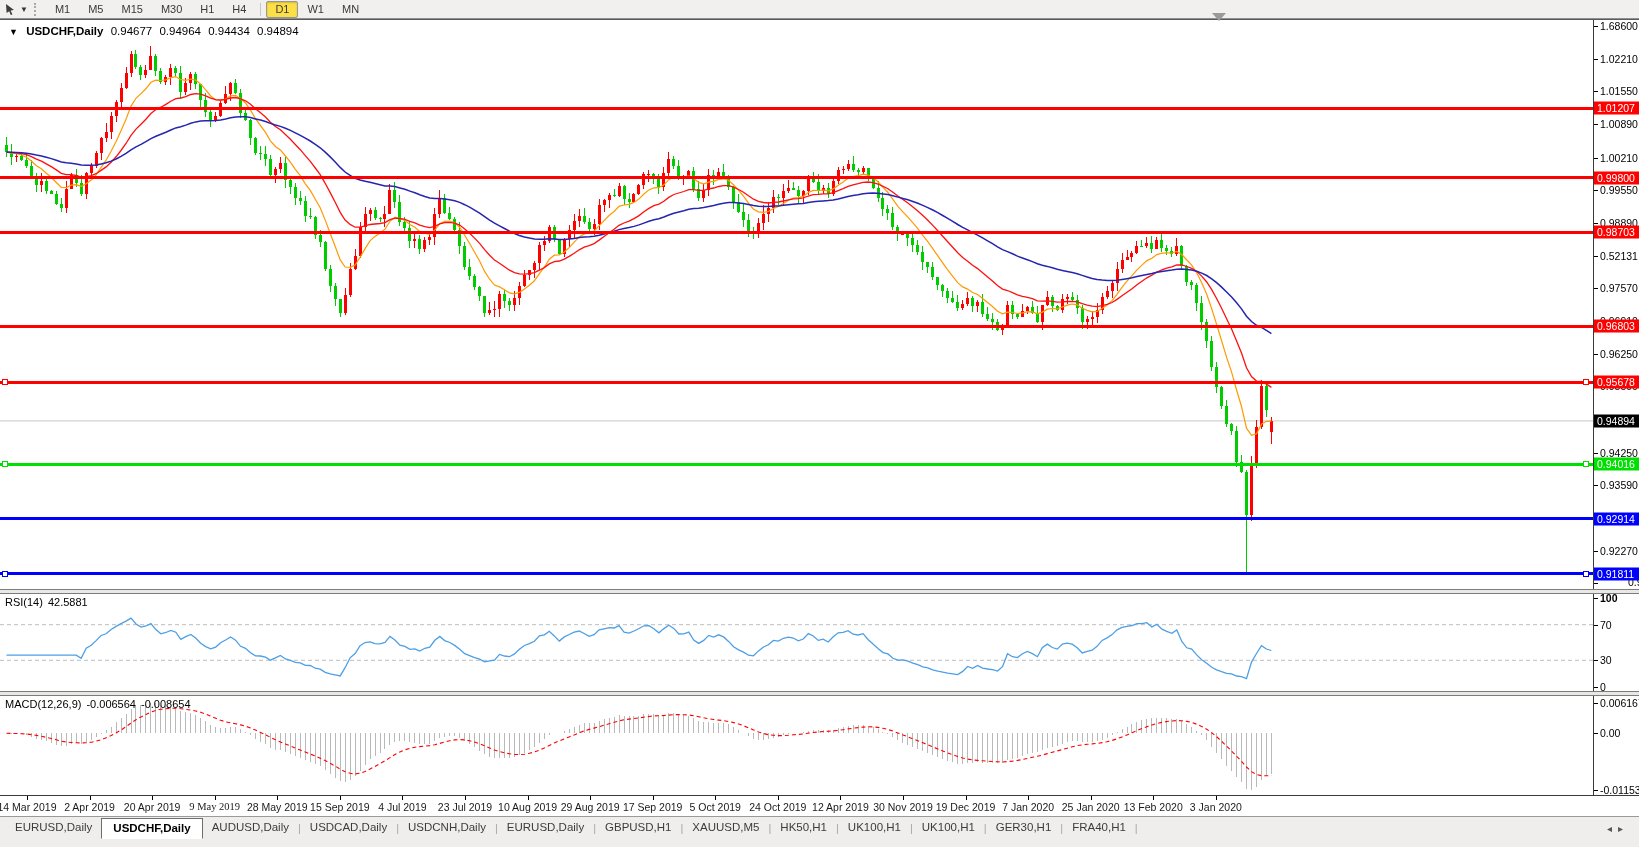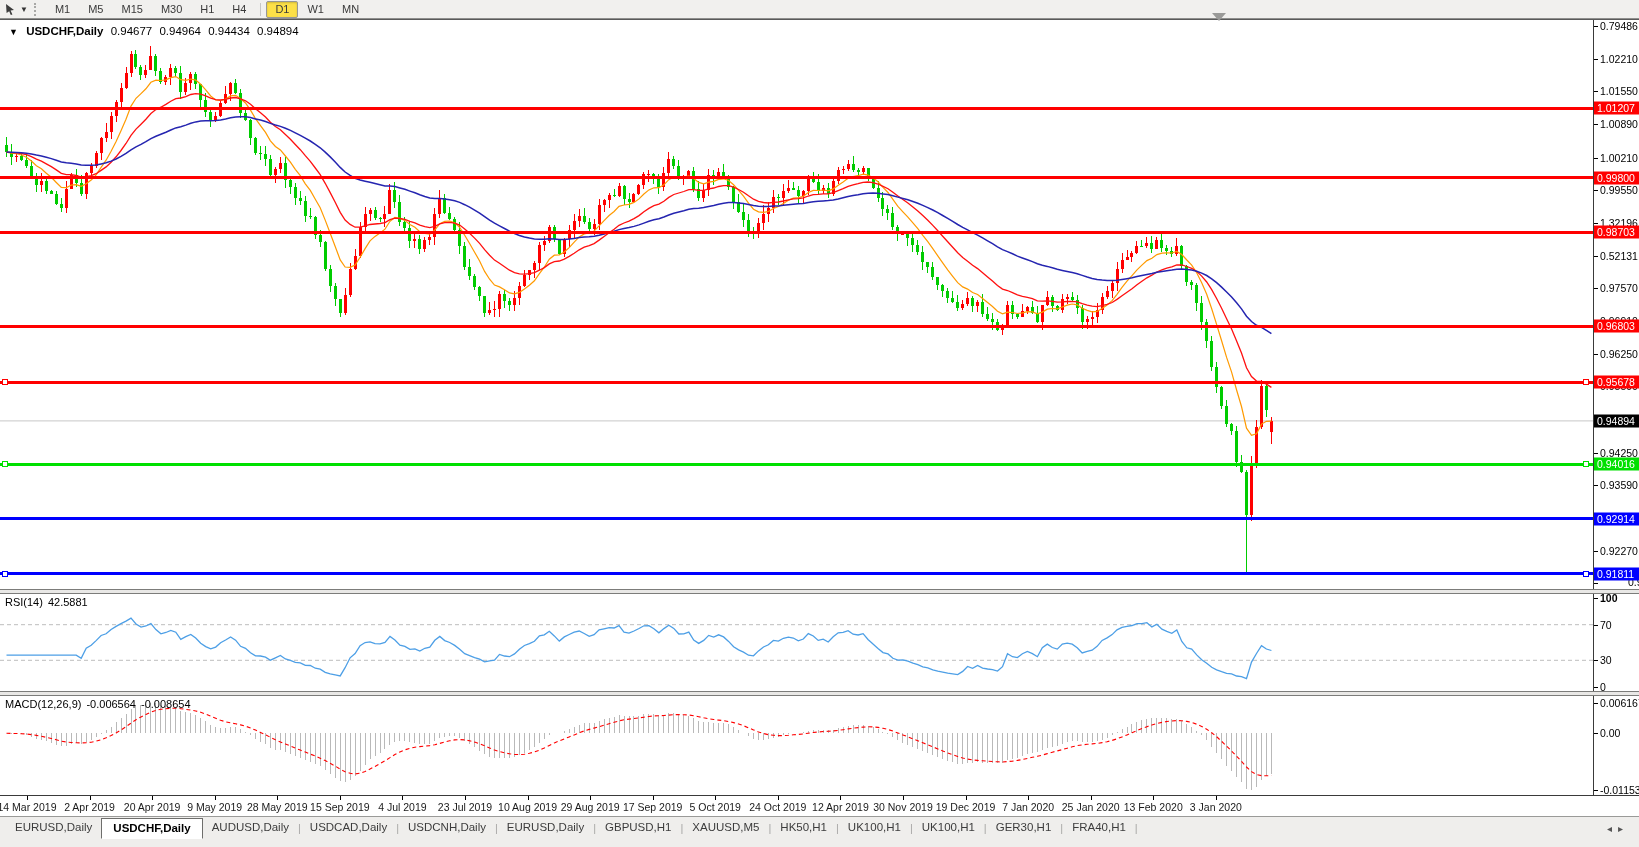--- a/index.html
+++ b/index.html
@@ -892,33 +892,33 @@
       </g>
       <polyline points="6.5,37.3 11.5,37.4 16.5,37.5 21.4,37.7 26.4,38.0 31.4,38.6 36.4,39.4 41.4,40.3 46.3,41.4 51.3,42.5 56.3,43.7 61.3,45.1 66.3,46.0 71.2,46.5 76.2,46.7 81.2,46.9 86.2,46.7 91.2,46.2 96.1,45.2 101.1,43.7 106.1,41.8 111.1,39.6 116.1,36.9 121.0,34.0 126.0,30.7 131.0,27.1 136.0,23.7 141.0,20.9 145.9,18.4 150.9,16.1 155.9,14.4 160.9,13.3 165.9,12.7 170.8,12.3 175.8,12.2 180.8,12.7 185.8,13.4 190.8,14.1 195.7,15.0 200.7,16.3 205.7,18.0 210.7,20.2 215.7,22.3 220.6,24.3 225.6,25.8 230.6,26.9 235.6,27.8 240.6,28.9 245.5,30.2 250.5,31.9 255.5,34.1 260.5,36.4 265.5,38.8 270.4,41.3 275.4,43.8 280.4,45.9 285.4,48.0 290.4,50.0 295.3,52.1 300.3,54.1 305.3,56.1 310.3,58.1 315.3,60.1 320.2,62.2 325.2,64.6 330.2,67.3 335.2,70.1 340.2,73.1 345.1,75.7 350.1,77.3 355.1,77.9 360.1,77.2 365.1,75.5 370.0,73.1 375.0,70.4 380.0,67.6 385.0,64.8 390.0,61.6 394.9,58.5 399.9,55.9 404.9,53.8 409.9,52.3 414.9,51.2 419.8,50.6 424.8,50.1 429.8,49.6 434.8,48.7 439.8,47.4 444.7,46.0 449.7,44.8 454.7,43.9 459.7,43.6 464.7,43.9 469.6,44.7 474.6,46.1 479.6,47.8 484.6,49.8 489.6,52.0 494.5,54.0 499.5,55.6 504.5,56.8 509.5,57.8 514.5,58.5 519.4,58.6 524.4,58.2 529.4,57.3 534.4,56.0 539.4,54.2 544.3,52.0 549.3,49.4 554.3,46.9 559.3,44.9 564.3,42.9 569.2,40.9 574.2,38.9 579.2,36.8 584.2,34.9 589.2,33.4 594.1,32.1 599.1,30.7 604.1,29.2 609.1,27.7 614.1,26.3 619.0,24.9 624.0,23.8 629.0,23.1 634.0,22.5 639.0,21.9 643.9,21.2 648.9,20.5 653.9,19.9 658.9,19.7 663.9,19.5 668.8,19.1 673.8,18.7 678.8,18.6 683.8,18.8 688.8,19.0 693.7,19.7 698.7,20.7 703.7,21.8 708.7,22.7 713.7,23.5 718.6,24.1 723.6,24.7 728.6,25.5 733.6,26.6 738.6,28.0 743.5,29.7 748.5,31.8 753.5,33.9 758.5,35.9 763.5,37.5 768.4,38.7 773.4,39.3 778.4,39.6 783.4,39.6 788.4,39.3 793.3,38.8 798.3,38.4 803.3,37.9 808.3,37.2 813.3,36.5 818.2,36.0 823.2,35.5 828.2,35.3 833.2,34.9 838.2,34.4 843.1,33.7 848.1,32.9 853.1,32.2 858.1,31.6 863.1,31.1 868.0,30.8 873.0,30.9 878.0,31.4 883.0,32.3 888.0,33.5 892.9,35.1 897.9,37.0 902.9,38.9 907.9,40.8 912.9,42.8 917.8,44.7 922.8,46.8 927.8,48.8 932.8,50.8 937.8,52.9 942.7,54.9 947.7,56.9 952.7,58.8 957.7,60.5 962.7,62.0 967.6,63.1 972.6,63.9 977.6,64.4 982.6,64.8 987.6,65.2 992.5,65.5 997.5,65.8 1002.5,66.0 1007.5,65.6 1012.5,65.1 1017.4,64.4 1022.4,63.5 1027.4,62.4 1032.4,61.3 1037.4,60.3 1042.3,59.1 1047.3,57.6 1052.3,56.2 1057.3,54.9 1062.3,53.6 1067.2,52.2 1072.2,50.8 1077.2,49.6 1082.2,48.9 1087.2,48.3 1092.1,47.9 1097.1,47.4 1102.1,46.6 1107.1,45.7 1112.1,44.4 1117.0,42.8 1122.0,40.9 1127.0,38.9 1132.0,36.8 1137.0,34.6 1141.9,32.6 1146.9,30.7 1151.9,29.0 1156.9,27.5 1161.9,26.4 1166.8,25.5 1171.8,25.0 1176.8,24.6 1181.8,24.7 1186.8,25.4 1191.7,26.5 1196.7,28.2 1201.7,30.4 1206.7,33.2 1211.7,36.7 1216.6,40.7 1221.6,45.3 1226.6,50.1 1231.6,55.1 1236.6,60.2 1241.5,65.4 1246.5,71.0 1251.5,75.6 1256.5,78.6 1261.5,79.7 1266.4,79.8 1271.4,79.5" fill="none" stroke="#ff0000" stroke-width="1.1" stroke-dasharray="4 3"></polyline>
     </svg>
   <div class="indlabel" style="top:698px;">
     <span>MACD(12,26,9)</span><span>-0.006564</span><span>-0.008654</span>
   </div>
 
   <div id="vaxis"></div>
   <div id="axislabels">
       <div class="ptick" style="top: 26px;"></div>
-      <div class="plabel" style="top: 26px;">0.79486</div>
+      <div class="plabel" style="top: 26px;">1.68600</div>
       <div class="ptick" style="top: 58.6766px;"></div>
       <div class="plabel" style="top: 58.6766px;">1.02210</div>
       <div class="ptick" style="top: 91.3532px;"></div>
       <div class="plabel" style="top: 91.3532px;">1.01550</div>
       <div class="ptick" style="top: 124.03px;"></div>
       <div class="plabel" style="top: 124.03px;">1.00890</div>
       <div class="ptick" style="top: 157.697px;"></div>
       <div class="plabel" style="top: 157.697px;">1.00210</div>
       <div class="ptick" style="top: 190.373px;"></div>
       <div class="plabel" style="top: 190.373px;">0.99550</div>
       <div class="ptick" style="top: 223.05px;"></div>
-      <div class="plabel" style="top: 223.05px;">1.32196</div>
+      <div class="plabel" style="top: 223.05px;">0.98890</div>
       <div class="ptick" style="top: 255.726px;"></div>
       <div class="plabel" style="top: 255.726px;">0.52131</div>
       <div class="ptick" style="top: 288.403px;"></div>
       <div class="plabel" style="top: 288.403px;">0.97570</div>
       <div class="ptick" style="top: 321.08px;"></div>
       <div class="plabel" style="top: 321.08px;">0.96910</div>
       <div class="ptick" style="top: 353.756px;"></div>
       <div class="plabel" style="top: 353.756px;">0.96250</div>
       <div class="ptick" style="top: 386.433px;"></div>
       <div class="plabel" style="top: 386.433px;">0.95590</div>
@@ -957,21 +957,21 @@
 
   <div id="datestrip"></div>
   <div id="datelabels">
       <div class="dtick" style="left: 27px;"></div>
       <div class="dlabel" style="left: 27px;">14 Mar 2019</div>
       <div class="dtick" style="left: 89.57px;"></div>
       <div class="dlabel" style="left: 89.57px;">2 Apr 2019</div>
       <div class="dtick" style="left: 152.14px;"></div>
       <div class="dlabel" style="left: 152.14px;">20 Apr 2019</div>
       <div class="dtick" style="left: 214.71px;"></div>
-      <div class="dlabel" style="left: 214.71px;">9 May 2019</div>
+      <div class="dlabel" style="left: 214.71px; font-family: Liberation Serif, serif;">9 May 2019</div>
       <div class="dtick" style="left: 277.28px;"></div>
       <div class="dlabel" style="left: 277.28px;">28 May 2019</div>
       <div class="dtick" style="left: 339.85px;"></div>
       <div class="dlabel" style="left: 339.85px;">15 Sep 2019</div>
       <div class="dtick" style="left: 402.42px;"></div>
       <div class="dlabel" style="left: 402.42px;">4 Jul 2019</div>
       <div class="dtick" style="left: 464.99px;"></div>
       <div class="dlabel" style="left: 464.99px;">23 Jul 2019</div>
       <div class="dtick" style="left: 527.56px;"></div>
       <div class="dlabel" style="left: 527.56px;">10 Aug 2019</div>

